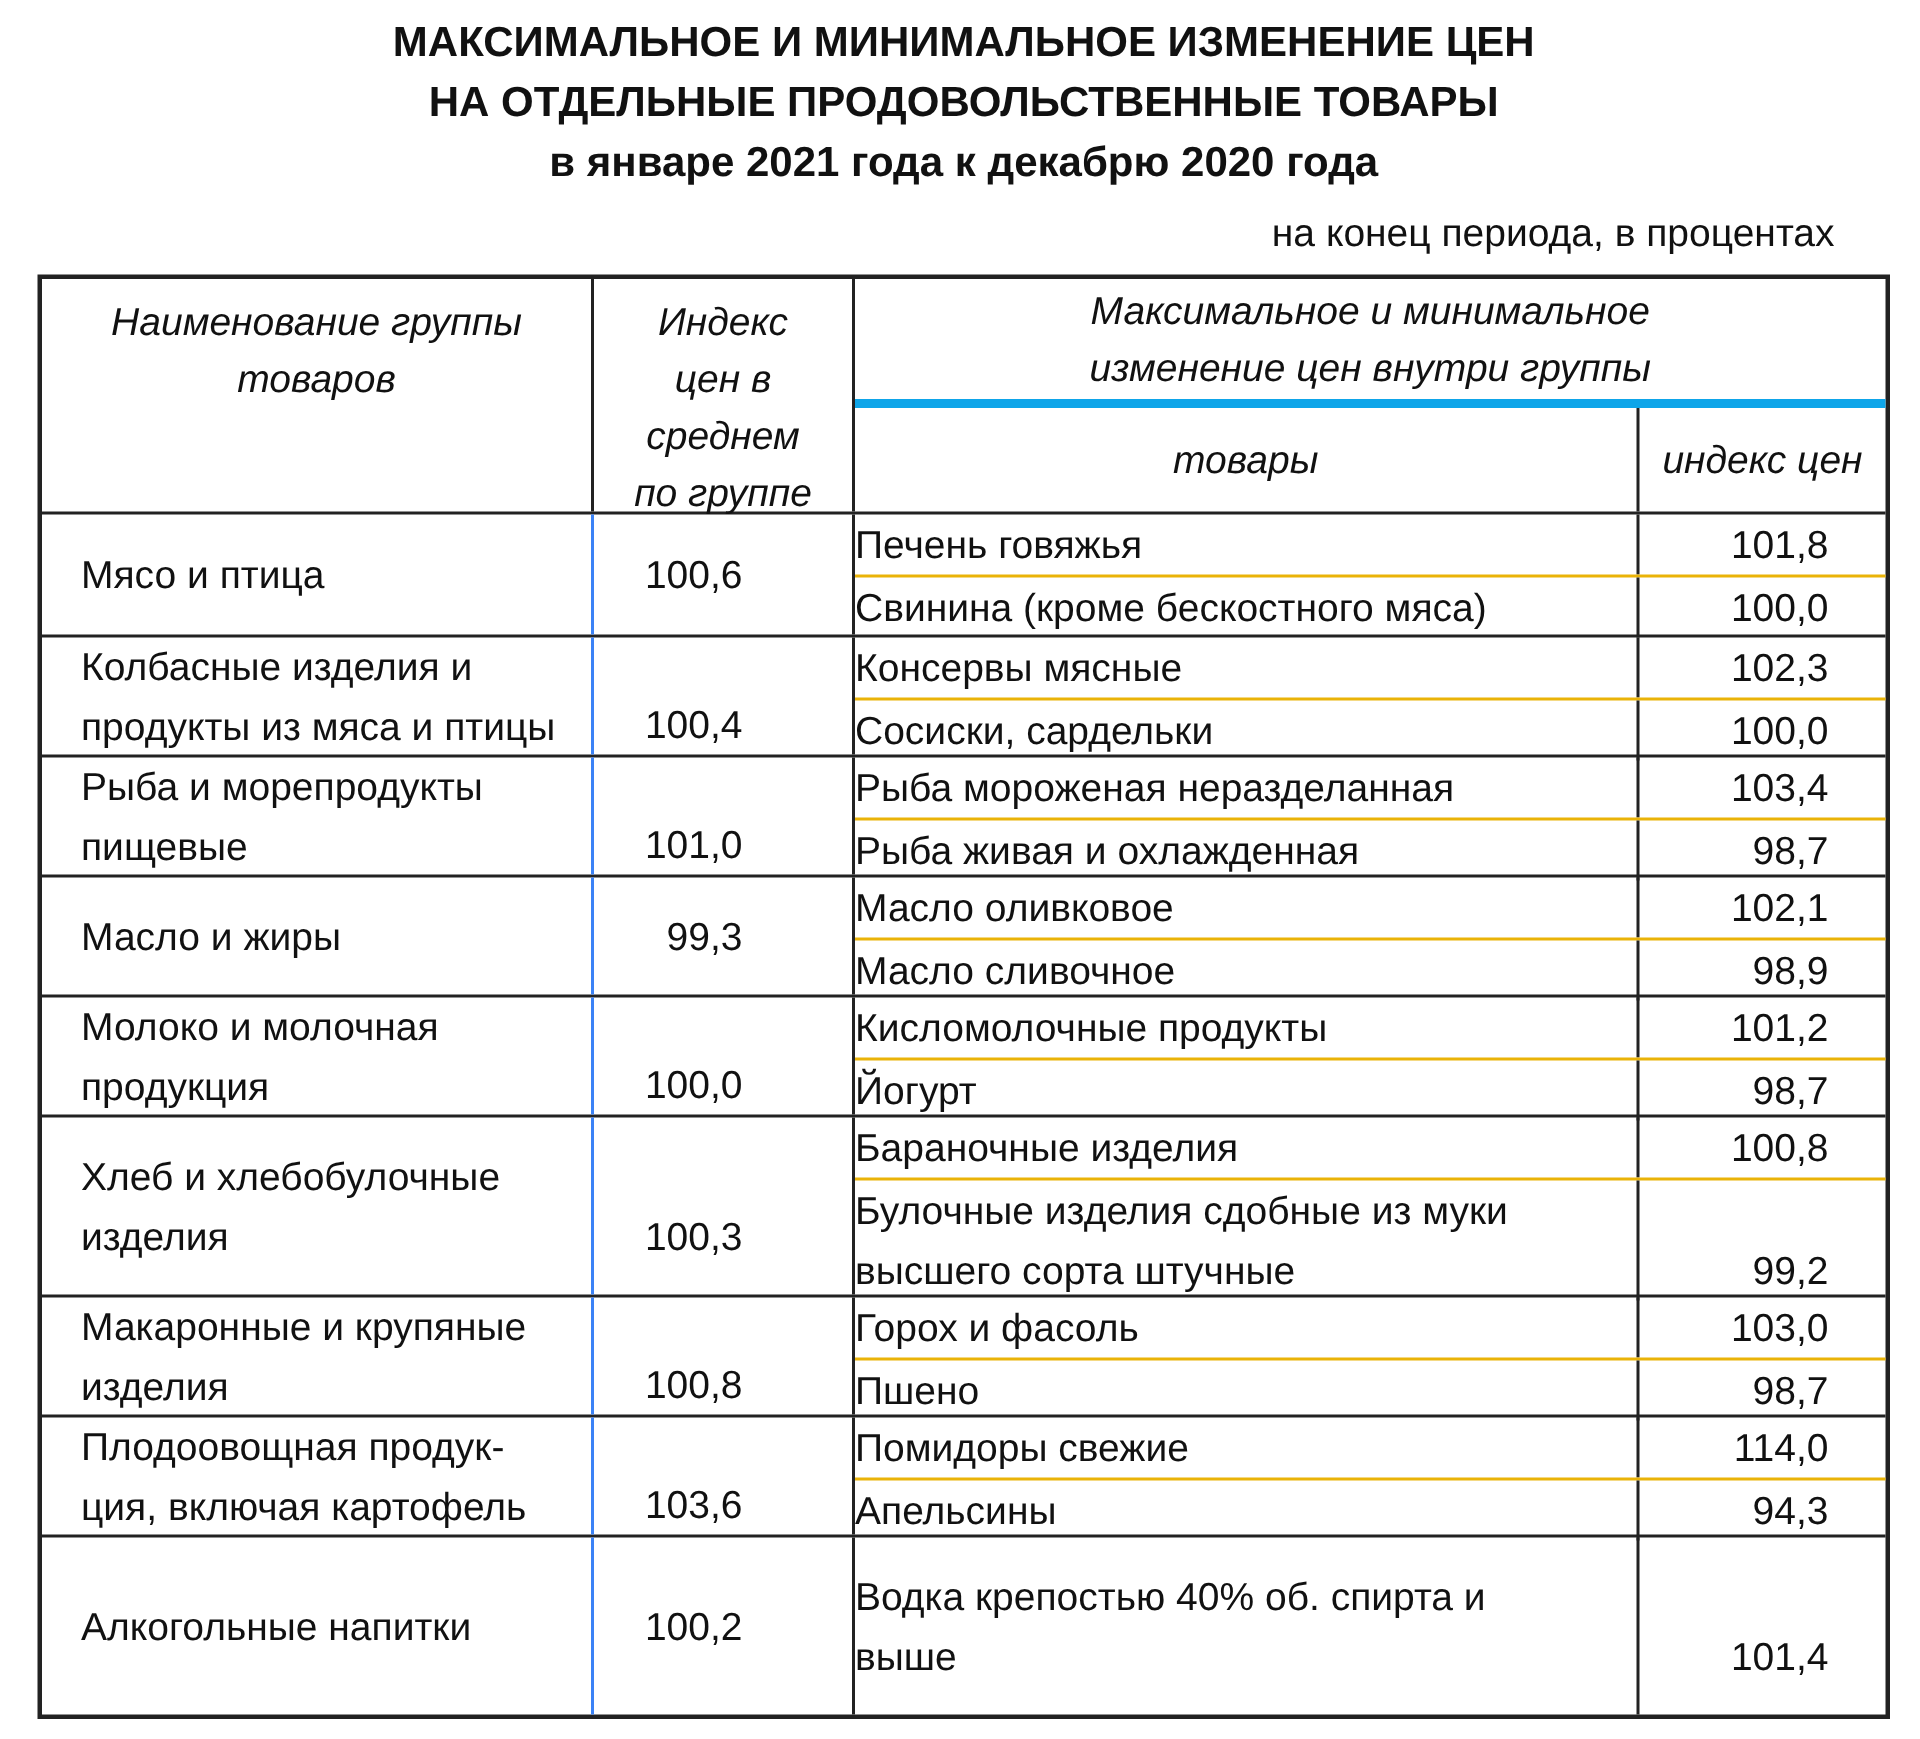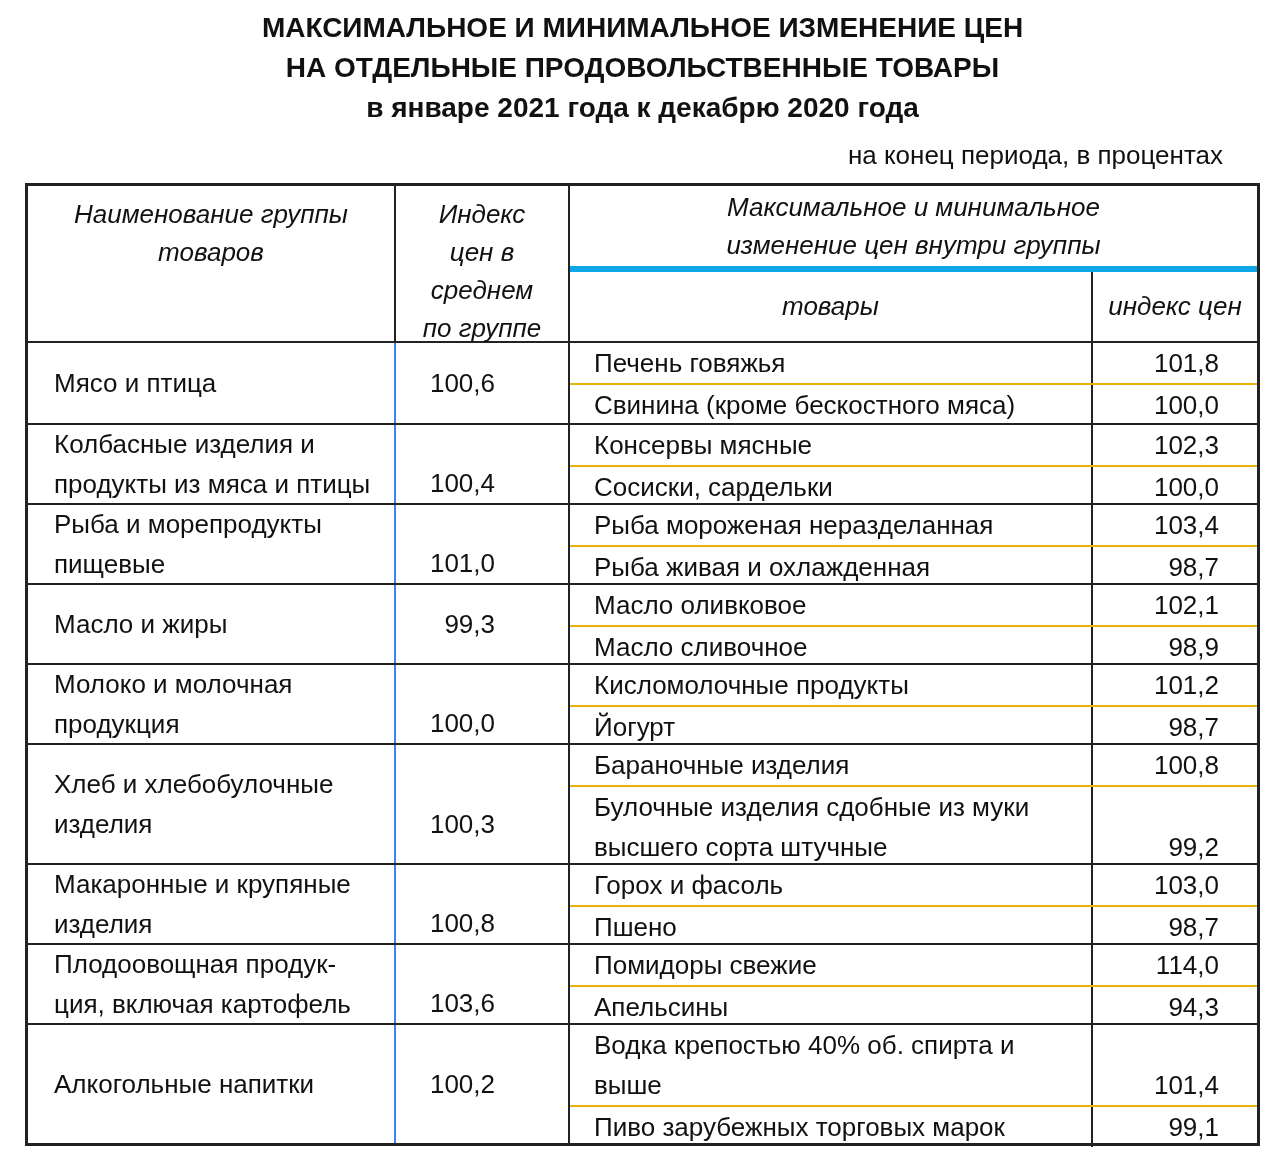--- a/index.html
+++ b/index.html
@@ -118,21 +118,21 @@
   }
   .g-items { flex: 1; display: flex; flex-direction: column; }
 
   .item { display: flex; flex: 1; }
   .item.fixed { flex: 0 0 40px; }
   .item + .item { border-top: 2px solid #eab308; }
 
   .i-label {
     width: 523px;
     border-right: 2px solid #222222;
-    padding-left: 24px;
+    padding-left: 0;
     padding-right: 8px;
     display: flex;
     flex-direction: column;
     justify-content: center;
     line-height: 40px;
     white-space: pre-line;
   }
   .i-value {
     flex: 1;
     display: flex;
@@ -365,23 +365,17 @@
         </div>
       <div class="g-items">
         <div class="item">
           <div class="i-label">Водка крепостью 40% об. спирта и
 выше</div>
           <div class="i-value">
               <div class="spacer-line"></div>
               <div>101,4</div>
             </div>
         </div>
-        <div class="item fixed">
-          <div class="i-label">Пиво зарубежных торговых марок</div>
-          <div class="i-value">
-              <div>99,1</div>
-            </div>
-        </div>
       </div>
     </div>
 
   </div>
 </div>
 
 </body></html>

